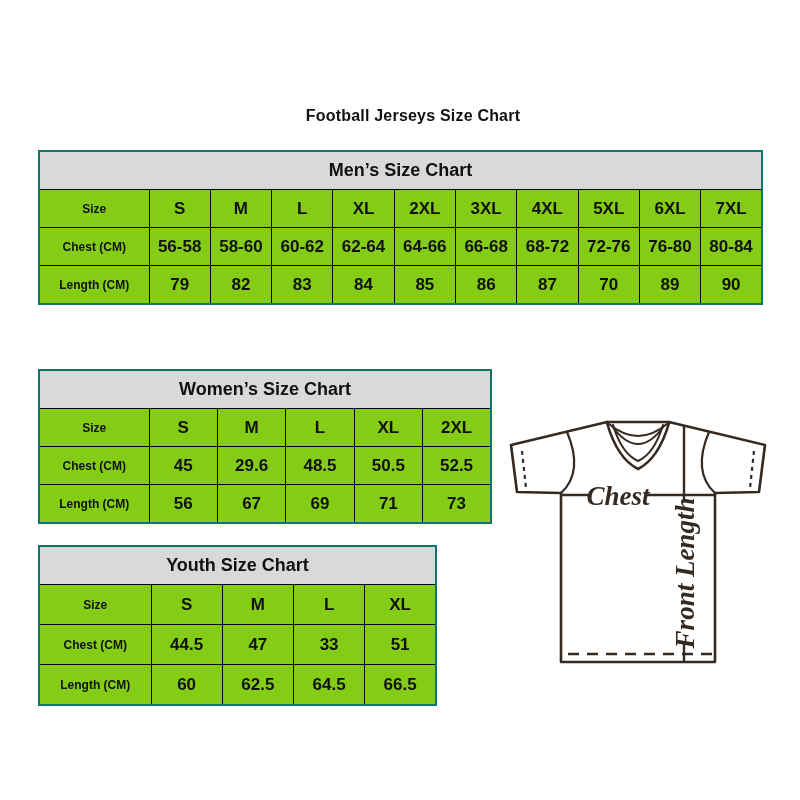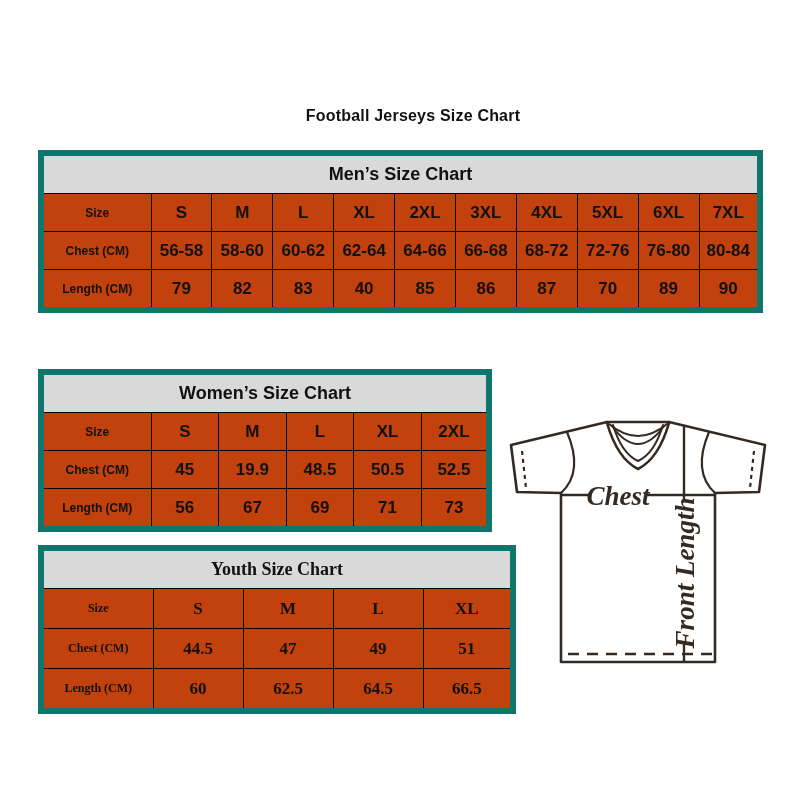--- a/index.html
+++ b/index.html
@@ -6,34 +6,34 @@
   .page {
     position:relative; width:800px; height:800px; background:#ffffff;
     font-family:"Liberation Sans", sans-serif; color:#111111; overflow:hidden;
   }
   .page-title {
     position:absolute; top:94px; left:0; width:100%; margin:13px;
     text-align:center; font-size:16px; font-weight:bold; letter-spacing:0.2px;
   }
   table.size-table {
     position:absolute; border-collapse:collapse; table-layout:fixed;
-    background:#c2410c; border:6px solid #0f766e;
+    background:#84cc16; border:2px solid #0f766e;
   }
   .size-table th, .size-table td {
     border:1.5px solid #000; text-align:center; vertical-align:middle;
     font-weight:bold; padding:0; overflow:hidden; white-space:nowrap;
   }
   .size-table th.tbl-title { background:#d9d9d9; font-size:18px; height:37px; }
   .size-table td { font-size:17px; }
   .size-table td.rl { font-size:12px; }
   #men   { left:38px; top:150px; width:725px; }
   #men   td { height:37px; }
   #women { left:38px; top:369px; width:454px; }
   #women td { height:37px; }
-  #youth { left:38px; top:545px; width:478px;font-family:Liberation Serif, serif; }
+  #youth { left:38px; top:545px; width:399px; }
   #youth td { height:39px; }
   .col-label  { width:110px; }
   .col-label2 { width:112px; }
   .jersey { position:absolute; left:504px; top:410px; }
 </style>
 </head>
 <body>
 
 <div class="page">
 
@@ -83,21 +83,21 @@
         <td>68-72</td>
         <td>72-76</td>
         <td>76-80</td>
         <td>80-84</td>
       </tr>
       <tr>
         <td class="rl">Length (CM)</td>
         <td>79</td>
         <td>82</td>
         <td>83</td>
-        <td>40</td>
+        <td>84</td>
         <td>85</td>
         <td>86</td>
         <td>87</td>
         <td>70</td>
         <td>89</td>
         <td>90</td>
       </tr>
     </tbody>
   </table>
 
@@ -120,21 +120,21 @@
         <td class="rl">Size</td>
         <td>S</td>
         <td>M</td>
         <td>L</td>
         <td>XL</td>
         <td>2XL</td>
       </tr>
       <tr>
         <td class="rl">Chest (CM)</td>
         <td>45</td>
-        <td>19.9</td>
+        <td>29.6</td>
         <td>48.5</td>
         <td>50.5</td>
         <td>52.5</td>
       </tr>
       <tr>
         <td class="rl">Length (CM)</td>
         <td>56</td>
         <td>67</td>
         <td>69</td>
         <td>71</td>
@@ -161,21 +161,21 @@
         <td class="rl">Size</td>
         <td>S</td>
         <td>M</td>
         <td>L</td>
         <td>XL</td>
       </tr>
       <tr>
         <td class="rl">Chest (CM)</td>
         <td>44.5</td>
         <td>47</td>
-        <td>49</td>
+        <td>33</td>
         <td>51</td>
       </tr>
       <tr>
         <td class="rl">Length (CM)</td>
         <td>60</td>
         <td>62.5</td>
         <td>64.5</td>
         <td>66.5</td>
       </tr>
     </tbody>

